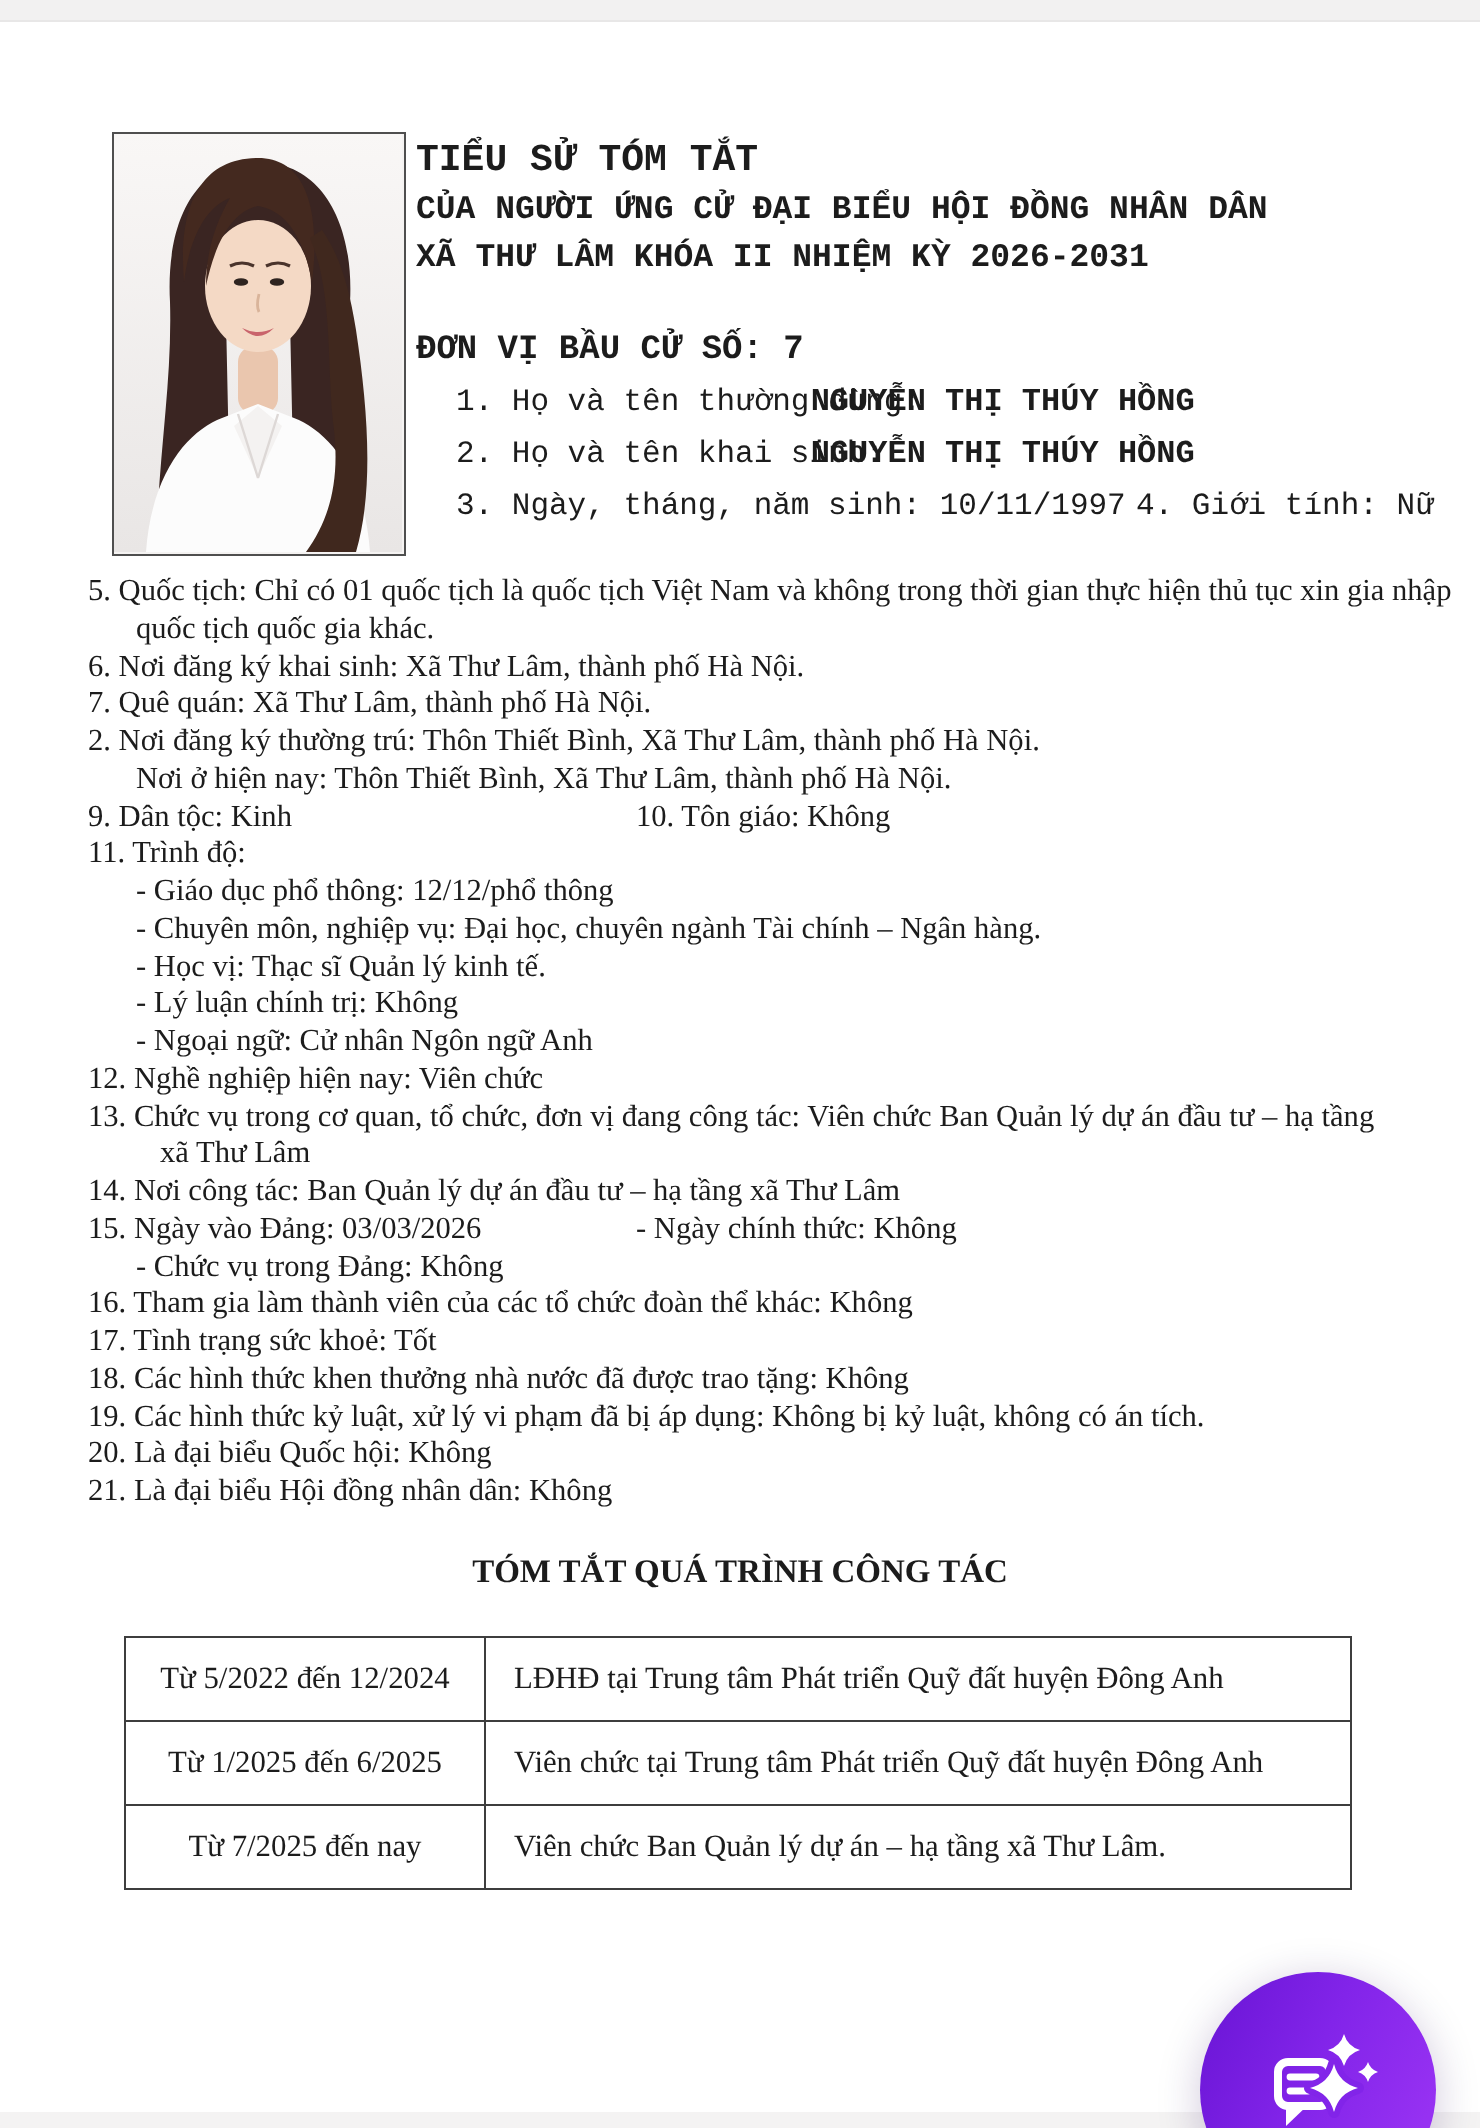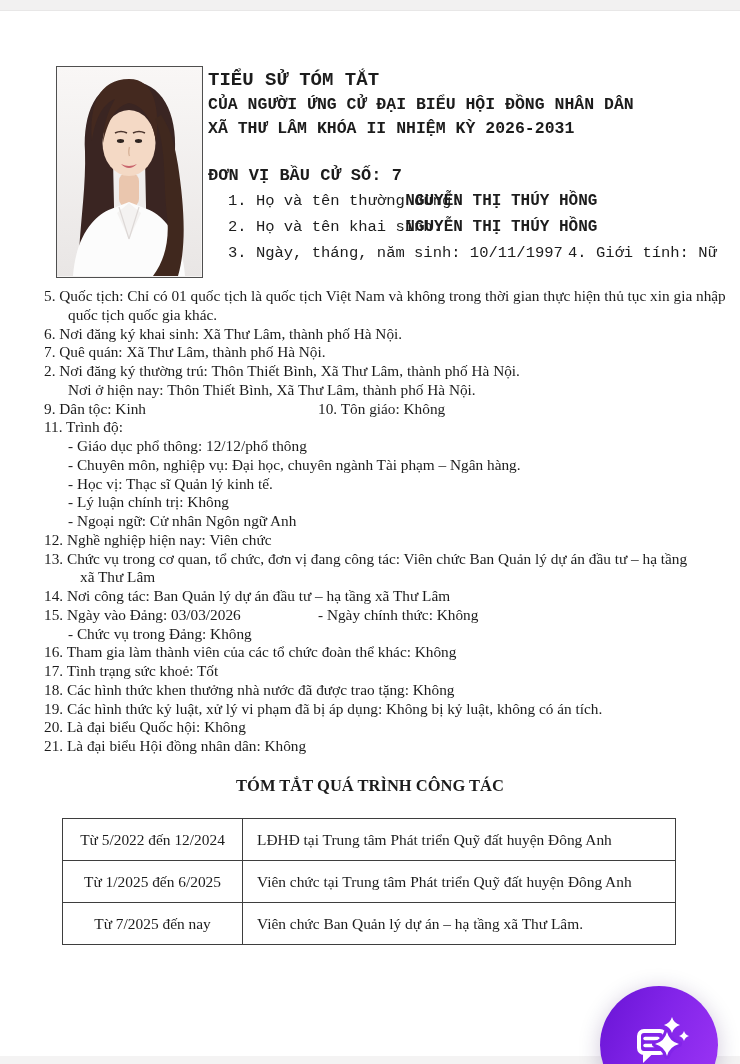--- a/index.html
+++ b/index.html
@@ -139,21 +139,21 @@
   <div class="line">6. Nơi đăng ký khai sinh: Xã Thư Lâm, thành phố Hà Nội.</div>
   <div class="line">7. Quê quán:  Xã Thư Lâm, thành phố Hà Nội.</div>
   <div class="line">2. Nơi đăng ký thường trú: Thôn Thiết Bình, Xã Thư Lâm, thành phố Hà Nội.</div>
   <div class="line i1">Nơi ở hiện nay: Thôn Thiết Bình, Xã Thư Lâm, thành phố Hà Nội.</div>
   <div class="line pair">
     <span>9. Dân tộc: Kinh</span>
     <span class="second">10. Tôn giáo: Không</span>
   </div>
   <div class="line">11. Trình độ:</div>
   <div class="line i1">- Giáo dục phổ thông: 12/12/phổ thông</div>
-  <div class="line i1">- Chuyên môn, nghiệp vụ: Đại học, chuyên ngành Tài phạm – Ngân hàng.</div>
+  <div class="line i1">- Chuyên môn, nghiệp vụ: Đại học, chuyên ngành Tài chính – Ngân hàng.</div>
   <div class="line i1">- Học vị: Thạc sĩ Quản lý kinh tế.</div>
   <div class="line i1">- Lý luận chính trị: Không</div>
   <div class="line i1">- Ngoại ngữ: Cử nhân Ngôn ngữ Anh</div>
   <div class="line">12. Nghề nghiệp hiện nay: Viên chức</div>
   <div class="line">13. Chức vụ trong cơ quan, tổ chức, đơn vị đang công tác: Viên chức Ban Quản lý dự án đầu tư – hạ tầng</div>
   <div class="line i2">xã Thư Lâm</div>
   <div class="line">14. Nơi công tác: Ban Quản lý dự án đầu tư – hạ tầng xã Thư Lâm</div>
   <div class="line pair">
     <span>15. Ngày vào Đảng: 03/03/2026</span>
     <span class="second">- Ngày chính thức: Không</span>

